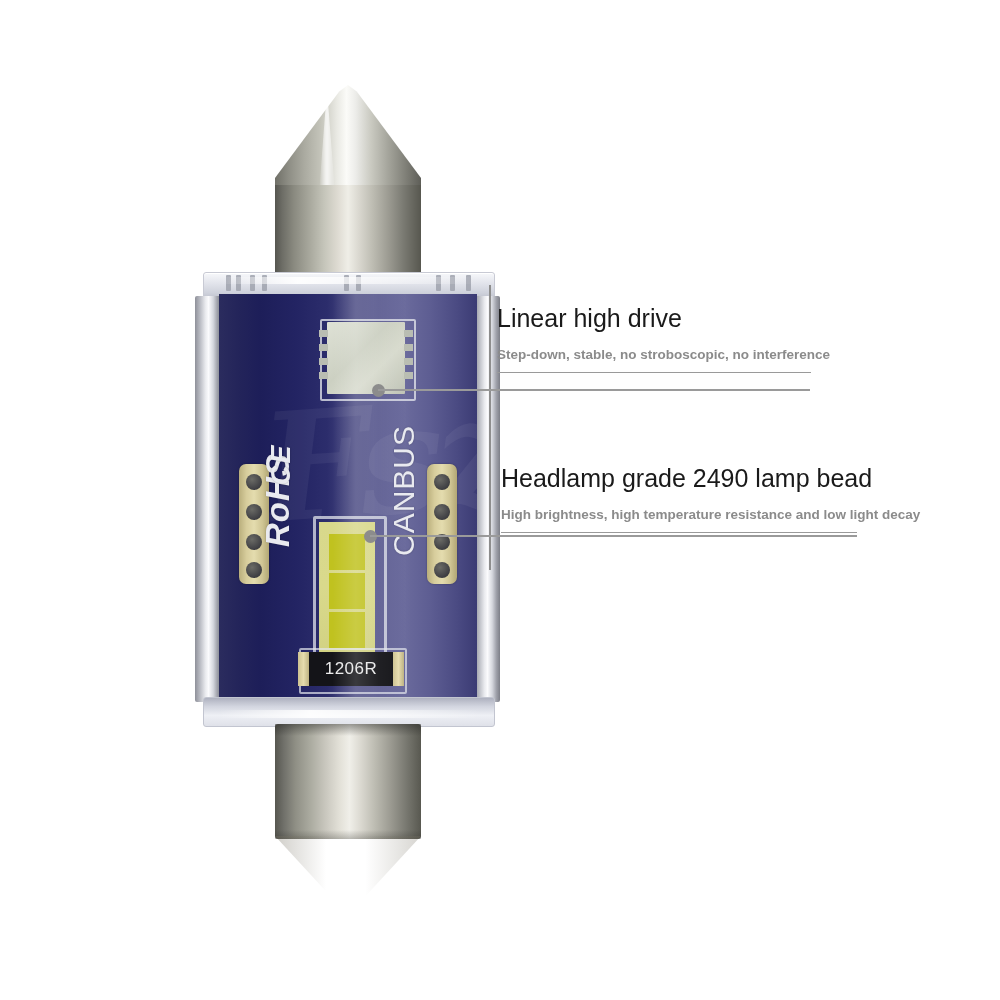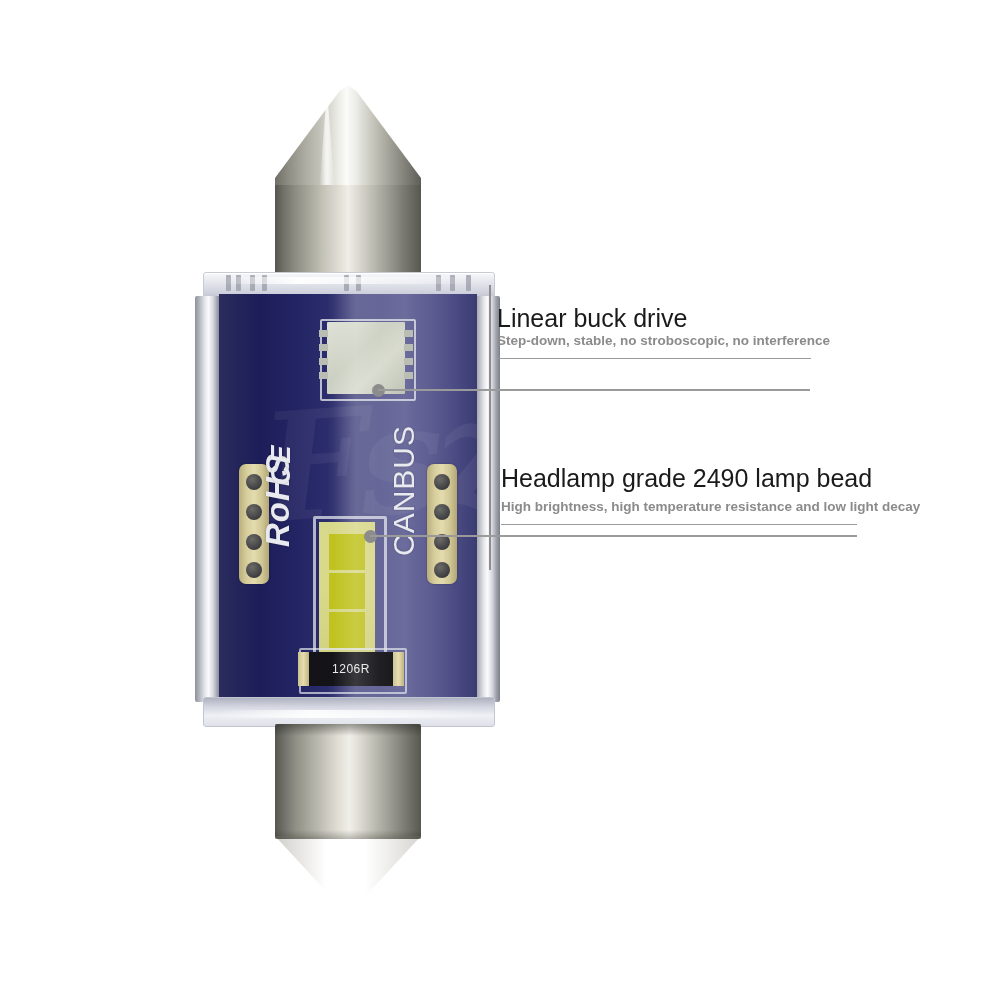--- a/index.html
+++ b/index.html
@@ -187,21 +187,21 @@
   .res{
     position:absolute;left:88px;top:358px;width:88px;height:34px;
     background:#141418;border-radius:1px;
     display:flex;align-items:center;justify-content:center;
   }
   .res-cap{position:absolute;top:0;width:11px;height:34px;
     background:linear-gradient(90deg,#cdc291,#e6dcae,#bdb281);}
   .res-cap.l{left:-9px;}
   .res-cap.r{right:-9px;}
   .res-lbl{
-    color:#ebebeb;font-size:12px;font-family:"Liberation Sans",sans-serif;
+    color:#ebebeb;font-size:17px;font-family:"Liberation Sans",sans-serif;
     letter-spacing:.5px;z-index:2;
   }
 
   
   .silk{
     position:absolute;color:#e9eaf0;font-weight:700;
     font-family:"Liberation Sans",sans-serif;
     transform-origin:left bottom;
     white-space:nowrap;
     text-shadow:0 0 2px rgba(0,0,0,.25);
@@ -326,24 +326,24 @@
 
   <div class="spine"></div>
 
   <div class="leader-dot" style="left:372px;top:384px;"></div>
   <div class="leader" style="left:378px;top:389px;width:432px;"></div>
 
   <div class="leader-dot" style="left:364px;top:530px;"></div>
   <div class="leader" style="left:370px;top:535px;width:487px;"></div>
 
   <div class="callout" style="left:497px;top:304px;width:320px;">
-    <div class="co-title">Linear buck drive</div>
-    <div class="co-sub" style="margin-top:0;">Step-down, stable, no stroboscopic, no interference</div>
+    <div class="co-title">Linear high drive</div>
+    <div class="co-sub" style="margin-top:14px;">Step-down, stable, no stroboscopic, no interference</div>
     <div class="co-rule" style="margin-top:10px;width:314px;"></div>
   </div>
 
   <div class="callout" style="left:501px;top:464px;width:360px;">
     <div class="co-title">Headlamp grade 2490 lamp bead</div>
-    <div class="co-sub" style="margin-top:6px;">High brightness, high temperature resistance and low light decay</div>
+    <div class="co-sub" style="margin-top:14px;">High brightness, high temperature resistance and low light decay</div>
     <div class="co-rule" style="margin-top:10px;width:356px;"></div>
   </div>
 
 </div>
 
 </body></html>

